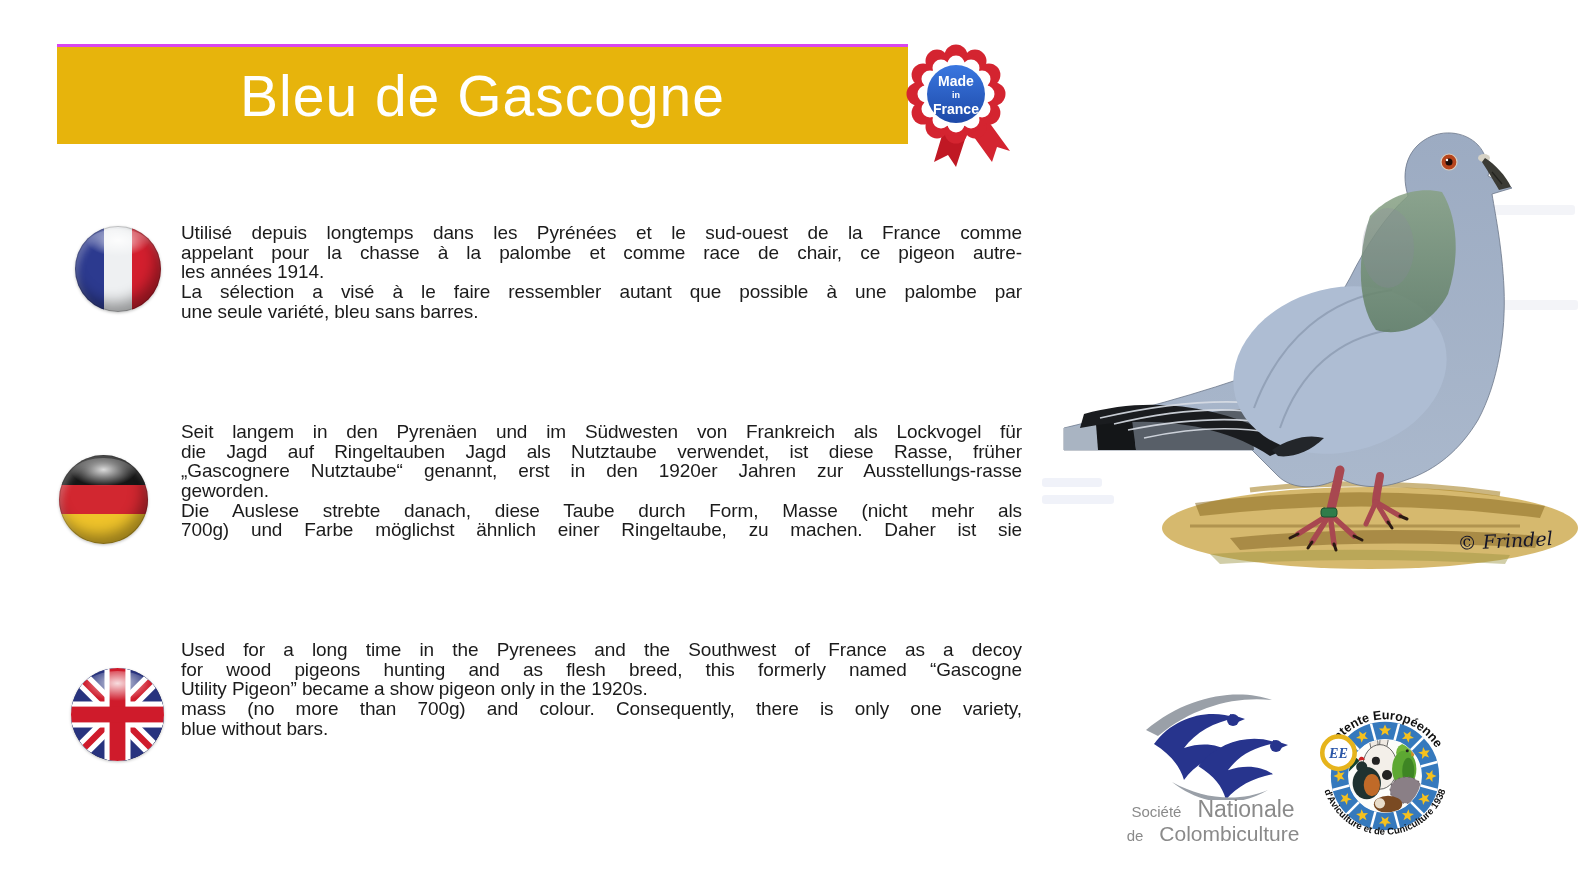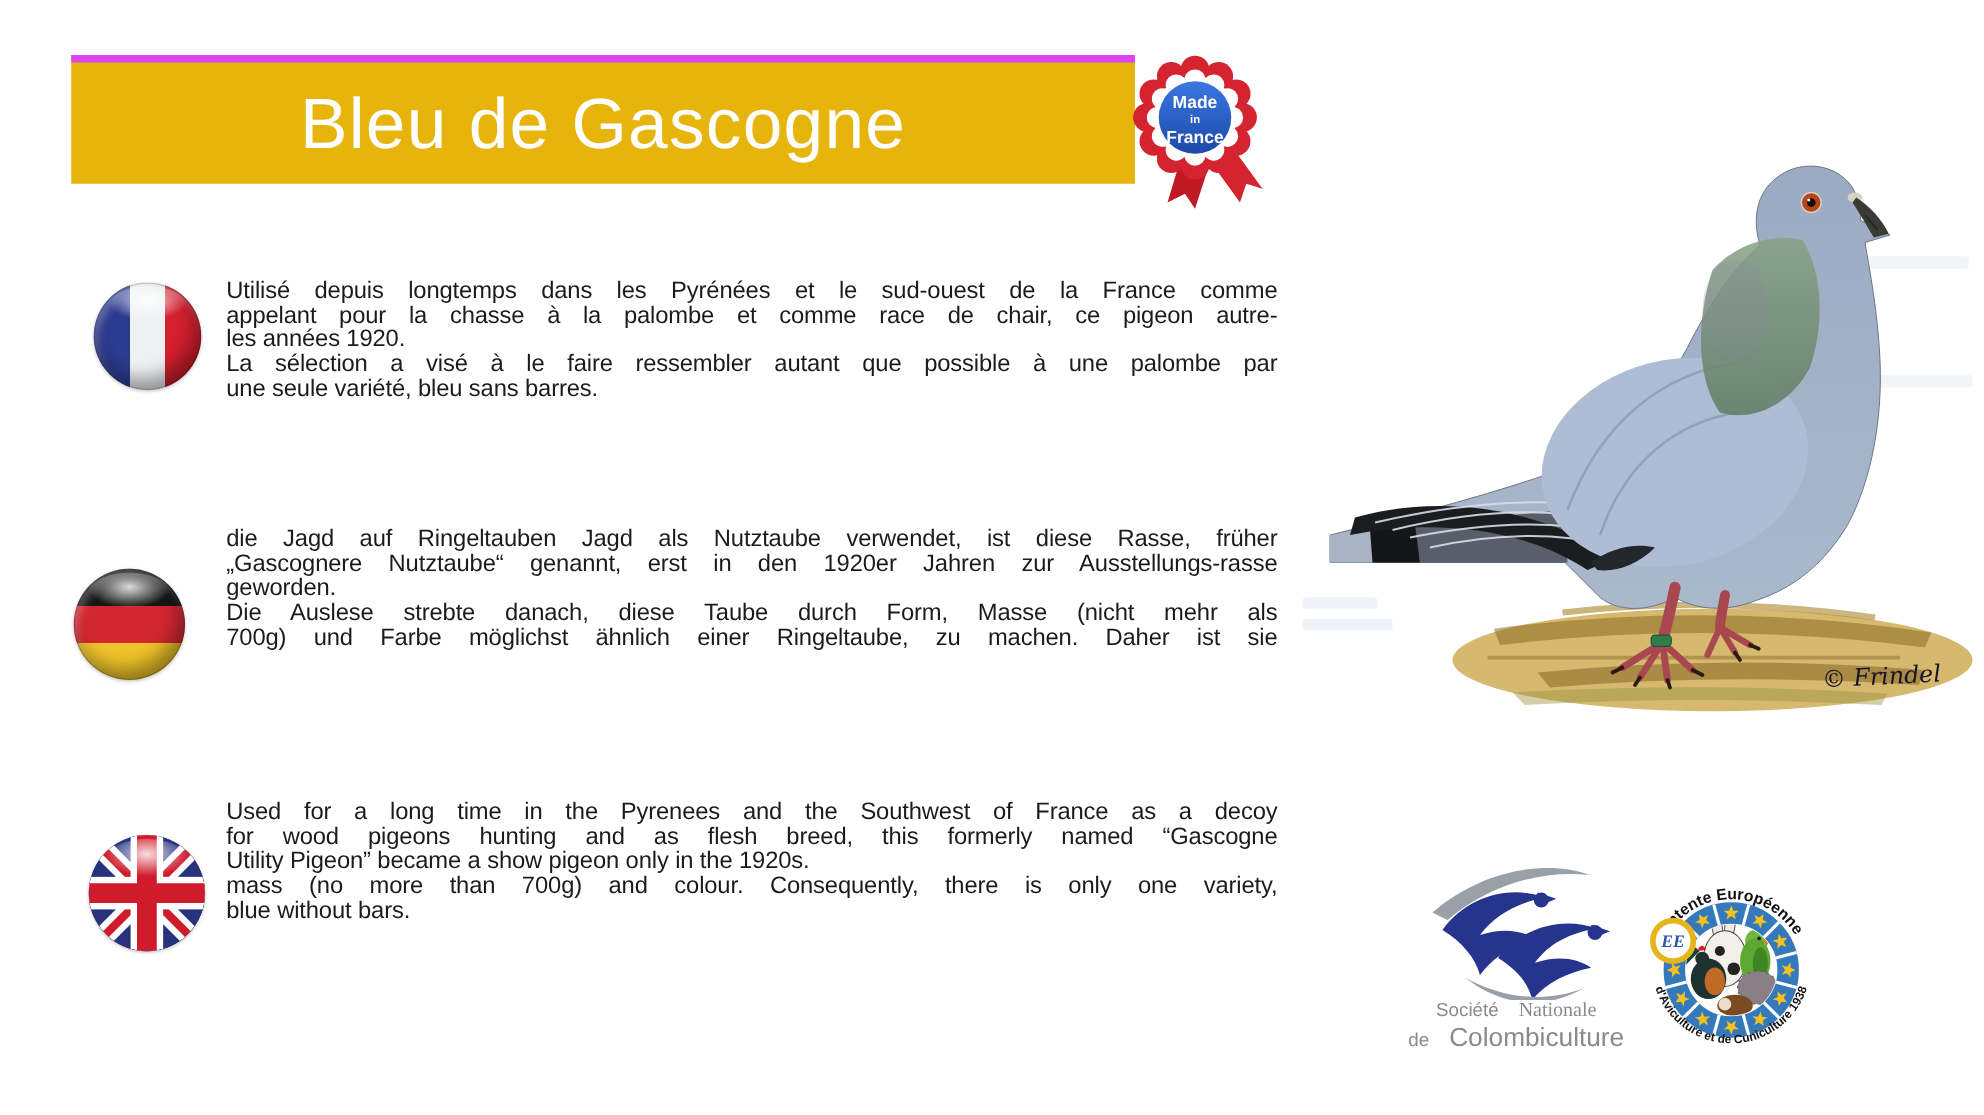--- a/index.html
+++ b/index.html
@@ -1,21 +1,21 @@
 <!DOCTYPE html>
 <html><head>
 <meta charset="utf-8">
 <style>
   html,body{margin:0;padding:0;background:#ffffff;}
   #page{position:relative;width:1587px;height:892px;background:#ffffff;overflow:hidden;
         font-family:"Liberation Sans",sans-serif;color:#1b1b1b;}
 
   
   .title-bar{position:absolute;left:57px;top:44px;width:851px;height:97px;
-             background:#e7b40c;border-top:6px solid #d946ef;
+             background:#e7b40c;border-top:3px solid #d946ef;
              display:flex;align-items:center;justify-content:center;}
   .title-bar h1{margin:0;font-size:57px;font-weight:400;color:#ffffff;letter-spacing:1px;}
 
   .mif-badge{position:absolute;left:898px;top:34px;width:116px;height:140px;}
 
   
   .flag{position:absolute;border-radius:50%;
         box-shadow:inset 0 0 0 1px rgba(0,0,0,.18),
                    inset -5px -9px 14px rgba(0,0,0,.38),
                    inset 3px 5px 7px rgba(255,255,255,.28),
@@ -40,21 +40,21 @@
 
   
   .pigeon-art{position:absolute;left:1040px;top:98px;width:547px;height:484px;}
   .ghost{position:absolute;opacity:.10;border-radius:3px;}
 
   
   .snc-logo{position:absolute;left:1118px;top:690px;width:190px;height:160px;}
   .snc-text{position:absolute;left:0;top:108px;width:190px;text-align:center;color:#8a8a8a;line-height:22px;}
   .snc-text .row{display:flex;justify-content:center;align-items:baseline;gap:16px;}
   .snc-small{font-size:15px;}
-  .snc-big{font-size:16px;font-family:Liberation Serif, serif;}
+  .snc-big{font-size:23px;}
   .snc-big2{font-size:21px;}
   .ee-logo{position:absolute;left:1308px;top:690px;width:154px;height:172px;}
 </style>
 </head>
 <body>
 
 <div id="page">
 
   <div class="title-bar">
     <h1>Bleu de Gascogne</h1>
@@ -130,25 +130,26 @@
           <rect y="36" width="100" height="28" fill="#ffffff"></rect>
         <rect x="41.5" width="17" height="100" fill="#cf1b2b"></rect>
           <rect y="41.5" width="100" height="17" fill="#cf1b2b"></rect>
       </g>
     </svg>
   </div>
 
   <div id="text-fr" class="text-block">
       <div class="tline">Utilisé depuis longtemps dans les Pyrénées et le sud-ouest de la France comme</div>
       <div class="tline">appelant pour la chasse à la palombe et comme race de chair, ce pigeon autre-</div>
-      <div class="tline tline-last">les années 1920.</div>
+      <div class="tline tline-last">les années 1914.</div>
       <div class="tline">La sélection a visé à le faire ressembler autant que possible à une palombe par</div>
       <div class="tline tline-last">une seule variété, bleu sans barres.</div>
     </div>
   <div id="text-de" class="text-block">
+      <div class="tline">Seit langem in den Pyrenäen und im Südwesten von Frankreich als Lockvogel für</div>
       <div class="tline">die Jagd auf Ringeltauben Jagd als Nutztaube verwendet, ist diese Rasse, früher</div>
       <div class="tline">„Gascognere Nutztaube“ genannt, erst in den 1920er Jahren zur Ausstellungs-rasse</div>
       <div class="tline tline-last">geworden.</div>
       <div class="tline">Die Auslese strebte danach, diese Taube durch Form, Masse (nicht mehr als</div>
       <div class="tline">700g) und Farbe möglichst ähnlich einer Ringeltaube, zu machen. Daher ist sie</div>
     </div>
   <div id="text-en" class="text-block">
       <div class="tline">Used for a long time in the Pyrenees and the Southwest of France as a decoy</div>
       <div class="tline">for wood pigeons hunting and as flesh breed, this formerly named “Gascogne</div>
       <div class="tline tline-last">Utility Pigeon” became a show pigeon only in the 1920s.</div>

